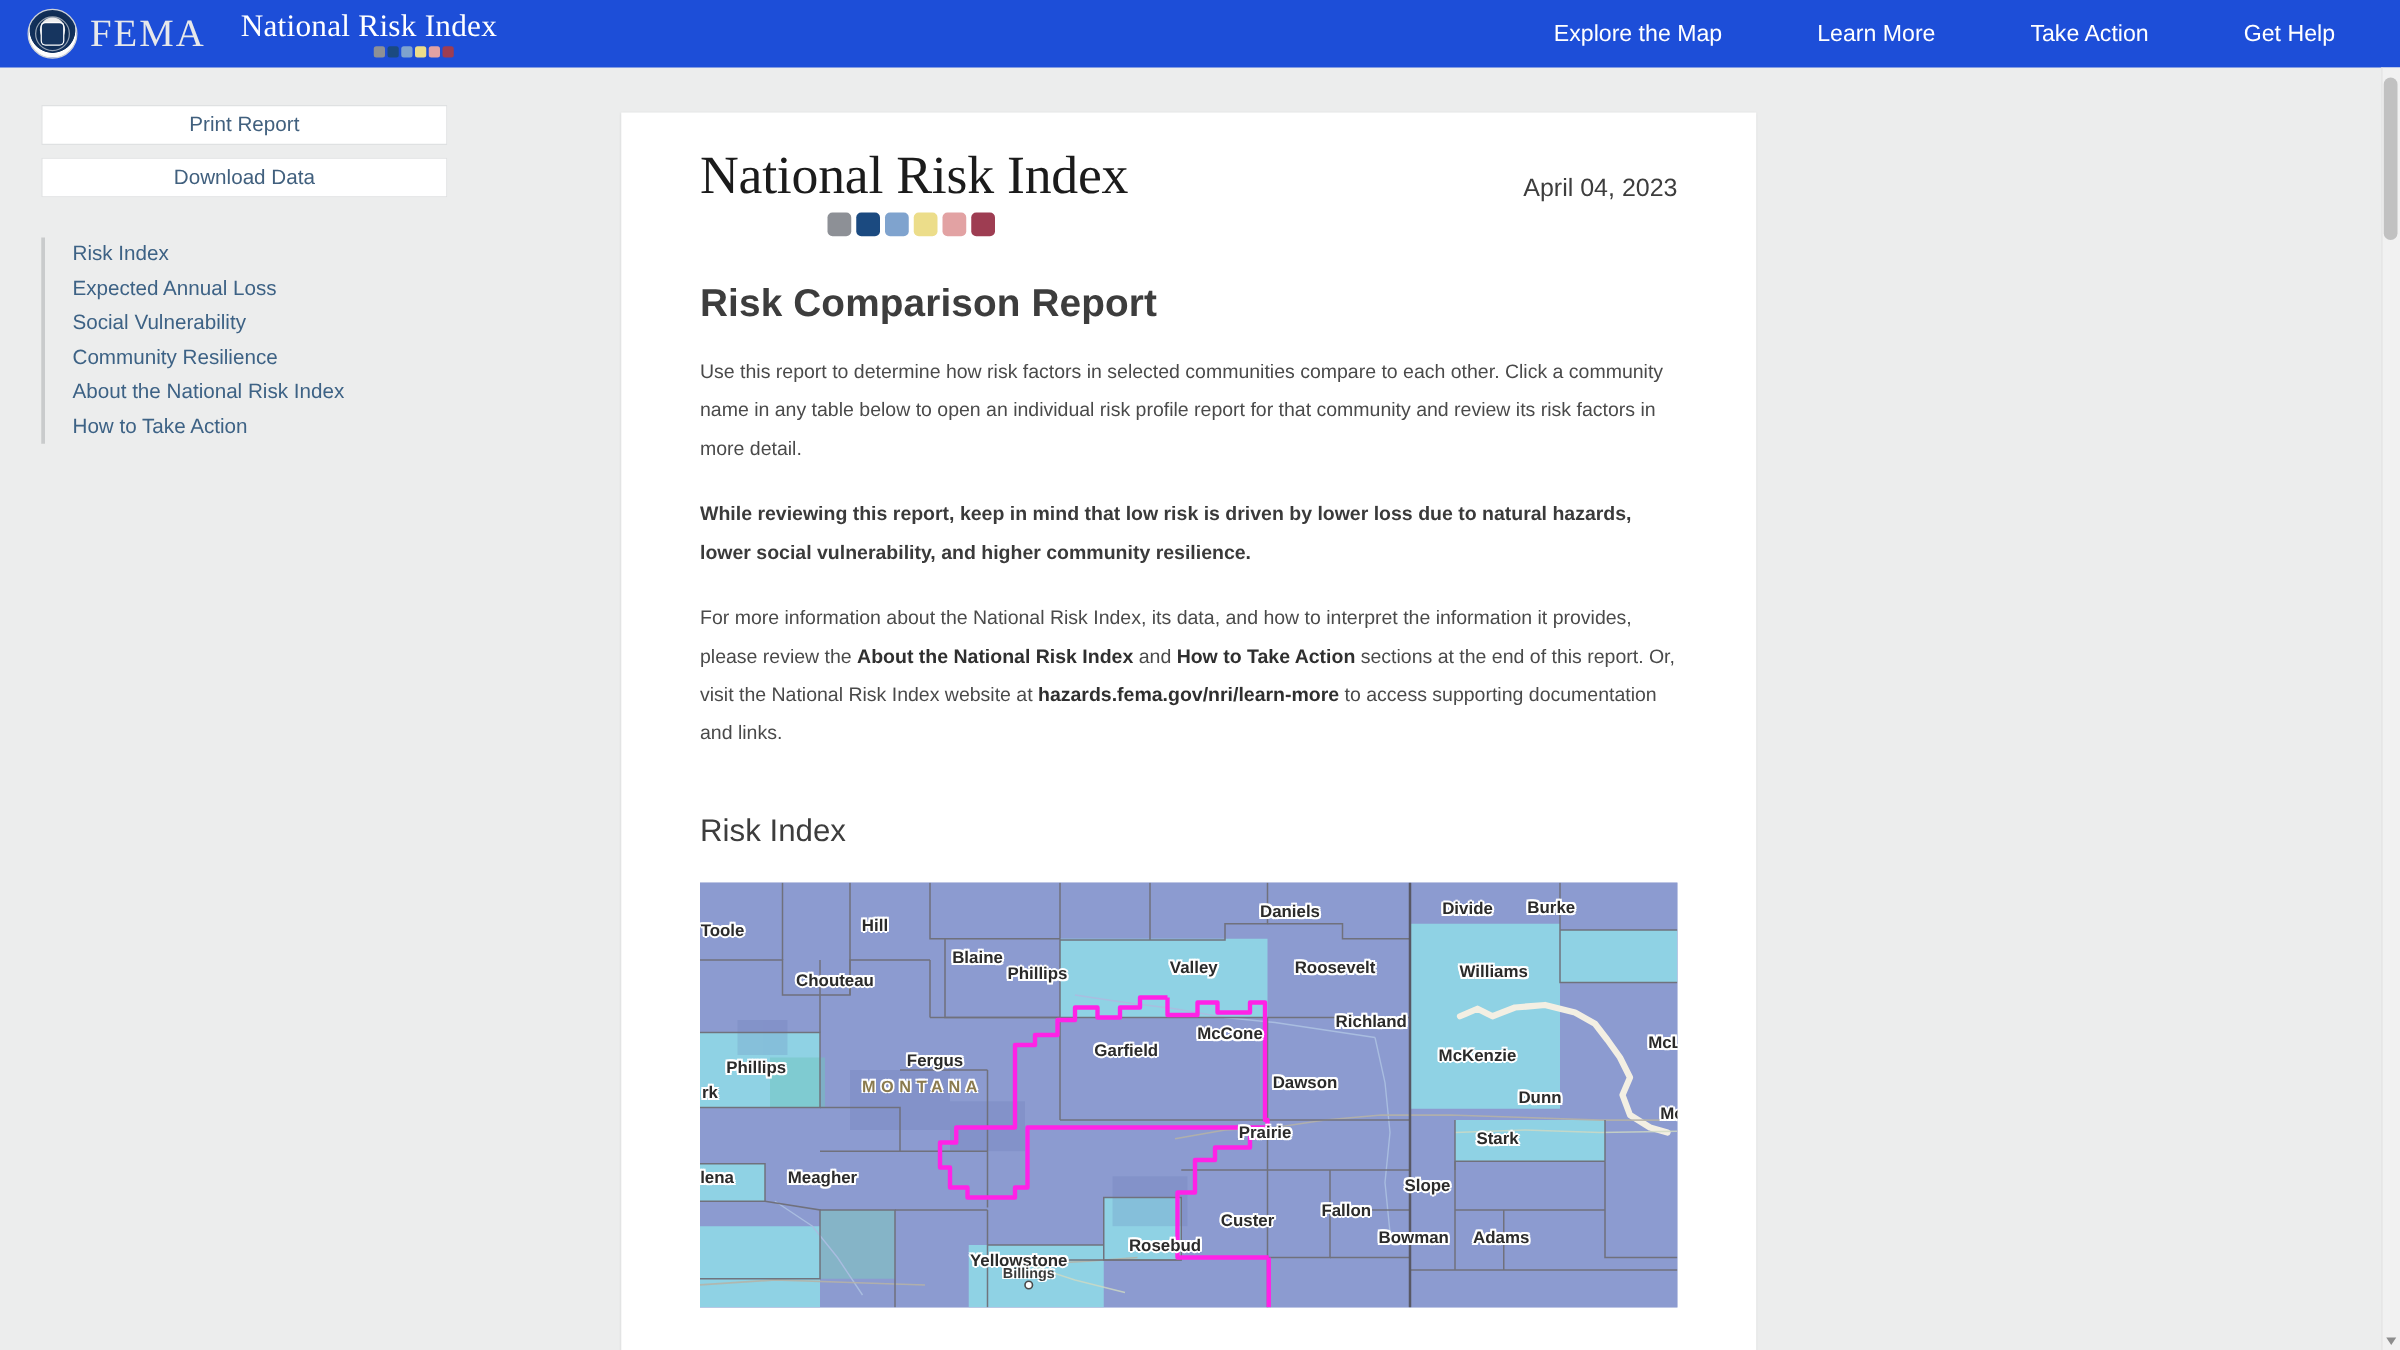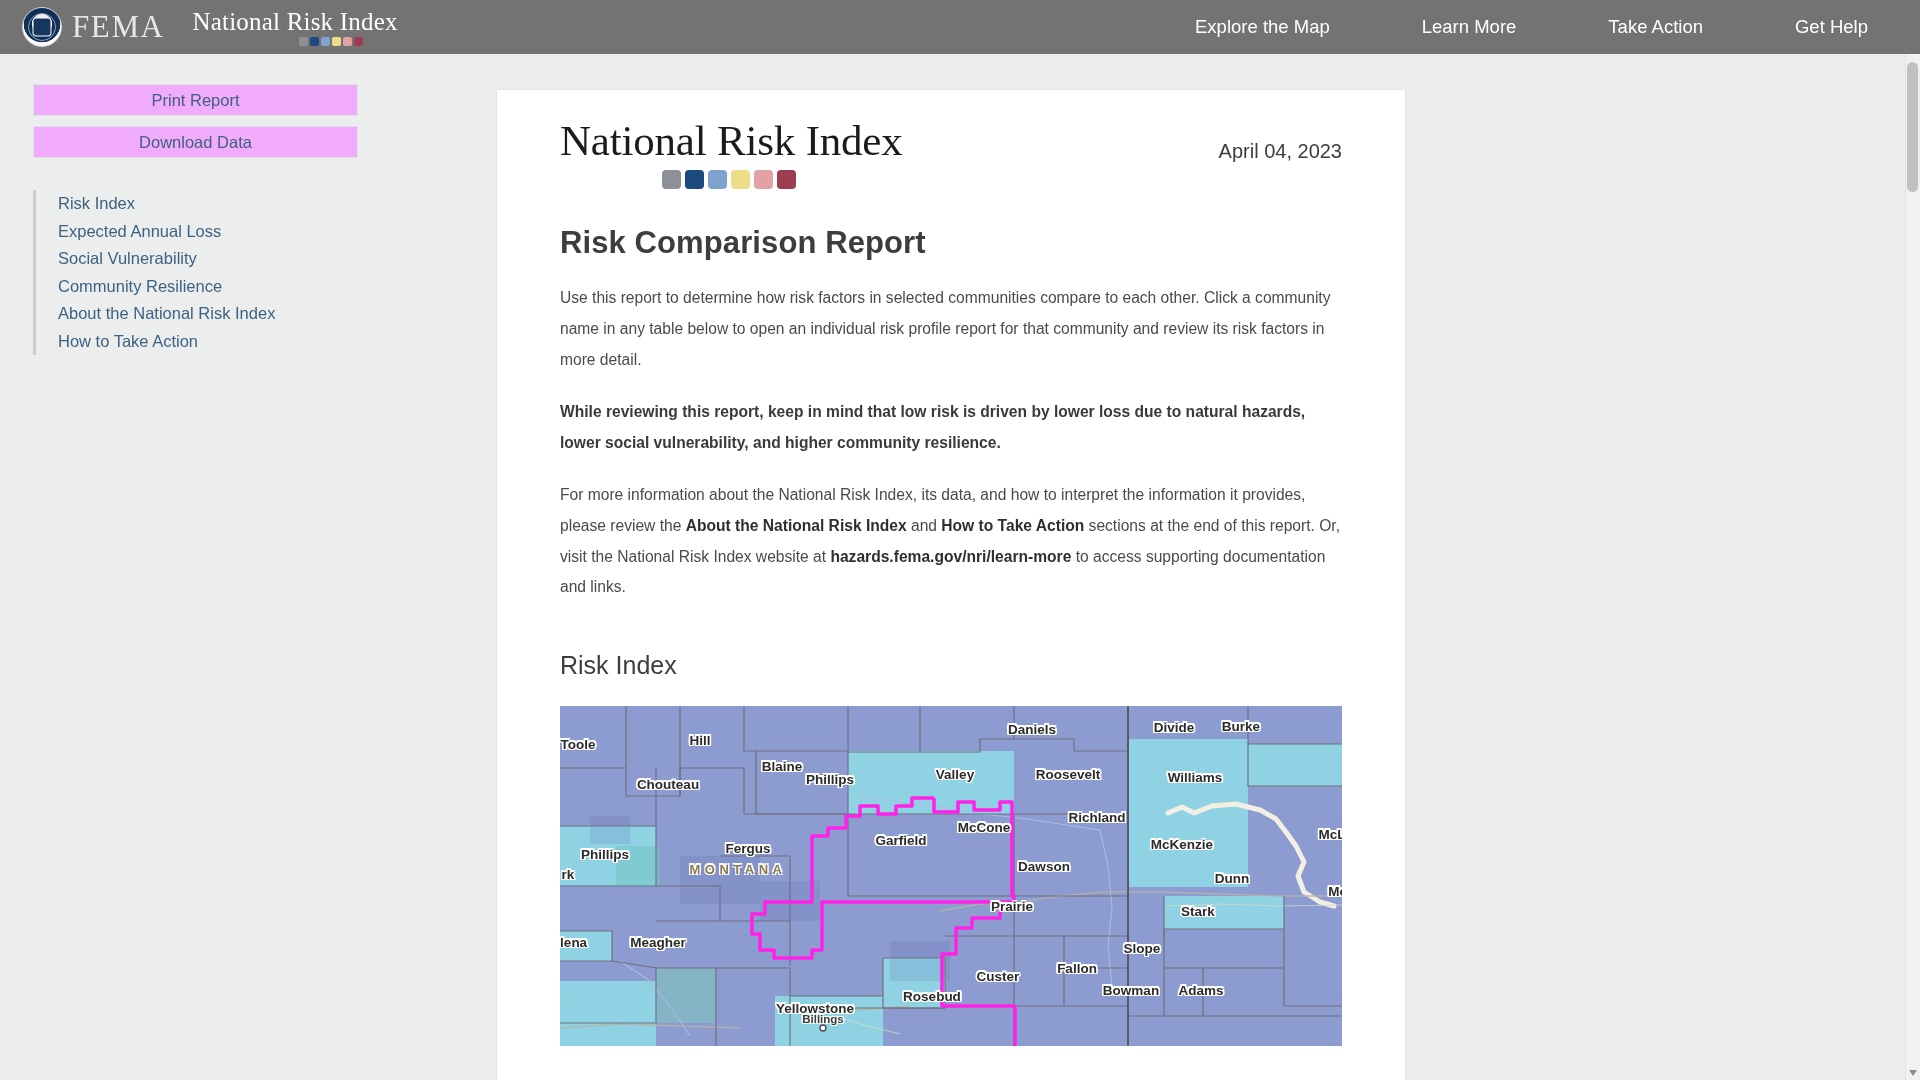--- a/index.html
+++ b/index.html
@@ -8,21 +8,21 @@
     width: 1920px; height: 1080px;
     overflow: hidden;
     background: #eceded;
     font-family: "Liberation Sans", sans-serif;
   }
 
   
   .topnav {
     position: absolute; top: 0; left: 0;
     width: 1920px; height: 54px;
-    background: #737373;
+    background: #1d4ed8;
     display: flex; align-items: center;
   }
   .brand-wrap { display: flex; align-items: center; height: 54px; }
   .fema-seal {
     width: 40px; height: 40px; margin-left: 22px; margin-right: 10px;
     border-radius: 50%;
     background: radial-gradient(circle at 50% 42%, #ffffff 0%, #e9eaec 33%, #0d2a50 36%, #13325e 62%, #ffffff 64%, #f1f2f4 100%);
     border: 1px solid #cfd3d8;
     position: relative; flex: none;
   }
@@ -49,21 +49,21 @@
   }
   .nri-title {
     color: #ffffff; font-family: "Liberation Serif", serif;
     font-size: 25px; line-height: 1; letter-spacing: .2px;
   }
   .nri-swatches-sm { display: flex; gap: 2px; margin-top: 3px; margin-left: 52%; }
   .nri-swatches-sm i { width: 9px; height: 9px; border-radius: 2px; display: block; }
 
   .topnav-links {
     margin-left: auto; display: flex; align-items: center;
-    gap: 16px; padding-right: 14px;
+    gap: 0; padding-right: 14px;
   }
   .topnav-links a {
     color: #ffffff; text-decoration: none; font-size: 18.5px;
     padding: 0 38px; line-height: 54px; display: block; white-space: nowrap;
   }
 
   
   .scroll-track {
     position: absolute; top: 54px; right: 0; width: 15px; height: 1026px;
     background: #f1f1f1; border-left: 1px solid #e2e2e2;
@@ -79,21 +79,21 @@
   .scroll-arrow.up { top: 56px; border-bottom: 6px solid #8d8d8d; }
   .scroll-arrow.down { bottom: 4px; border-top: 6px solid #8d8d8d; }
 
   
   .sidebar {
     position: absolute; top: 54px; left: 0;
     width: 400px; height: 1026px; padding: 30px 0 0 33px;
   }
   .side-btn {
     display: block; width: 325px; height: 32px; line-height: 30px;
-    background: #f0abfc; border: 1px solid #dfe1e2;
+    background: #ffffff; border: 1px solid #dfe1e2;
     color: #41607e; font-size: 16.5px; text-align: center;
     margin-bottom: 10px; cursor: pointer; padding: 0;
     font-family: "Liberation Sans", sans-serif;
   }
   .side-nav { margin-top: 32px; border-left: 3px solid #c9cbcc; padding-left: 0; }
   .side-nav a {
     display: block; color: #3d6285; font-size: 16.5px;
     text-decoration: none; padding: 0 0 0 22px; line-height: 27.5px;
     font-weight: 500;
   }

